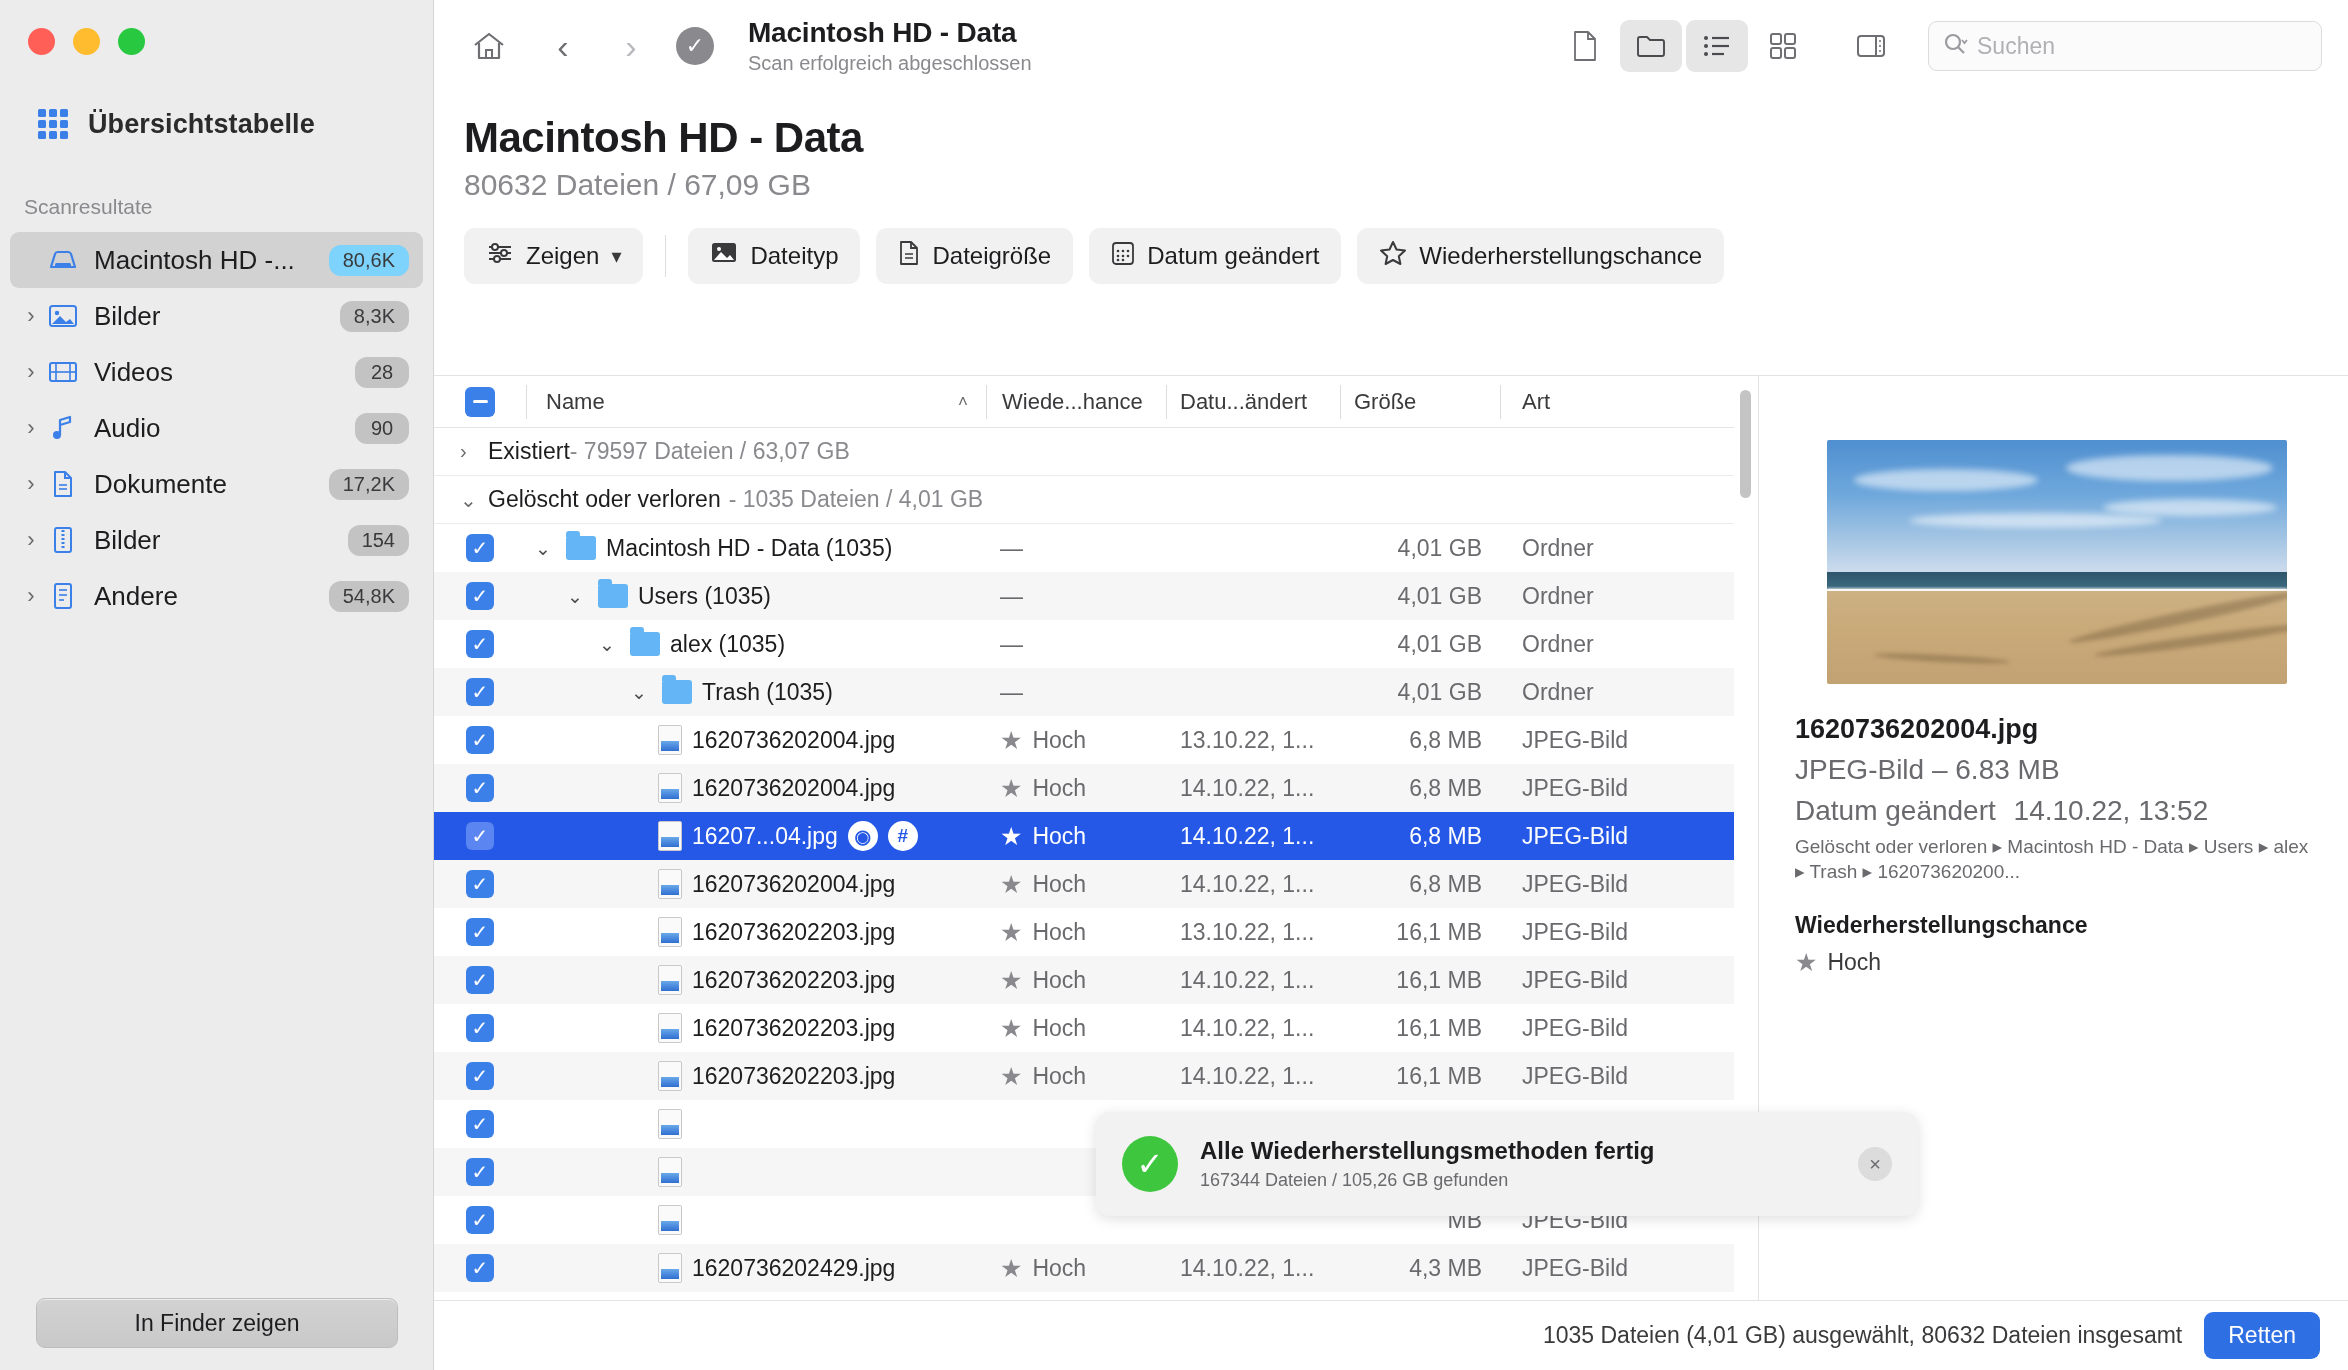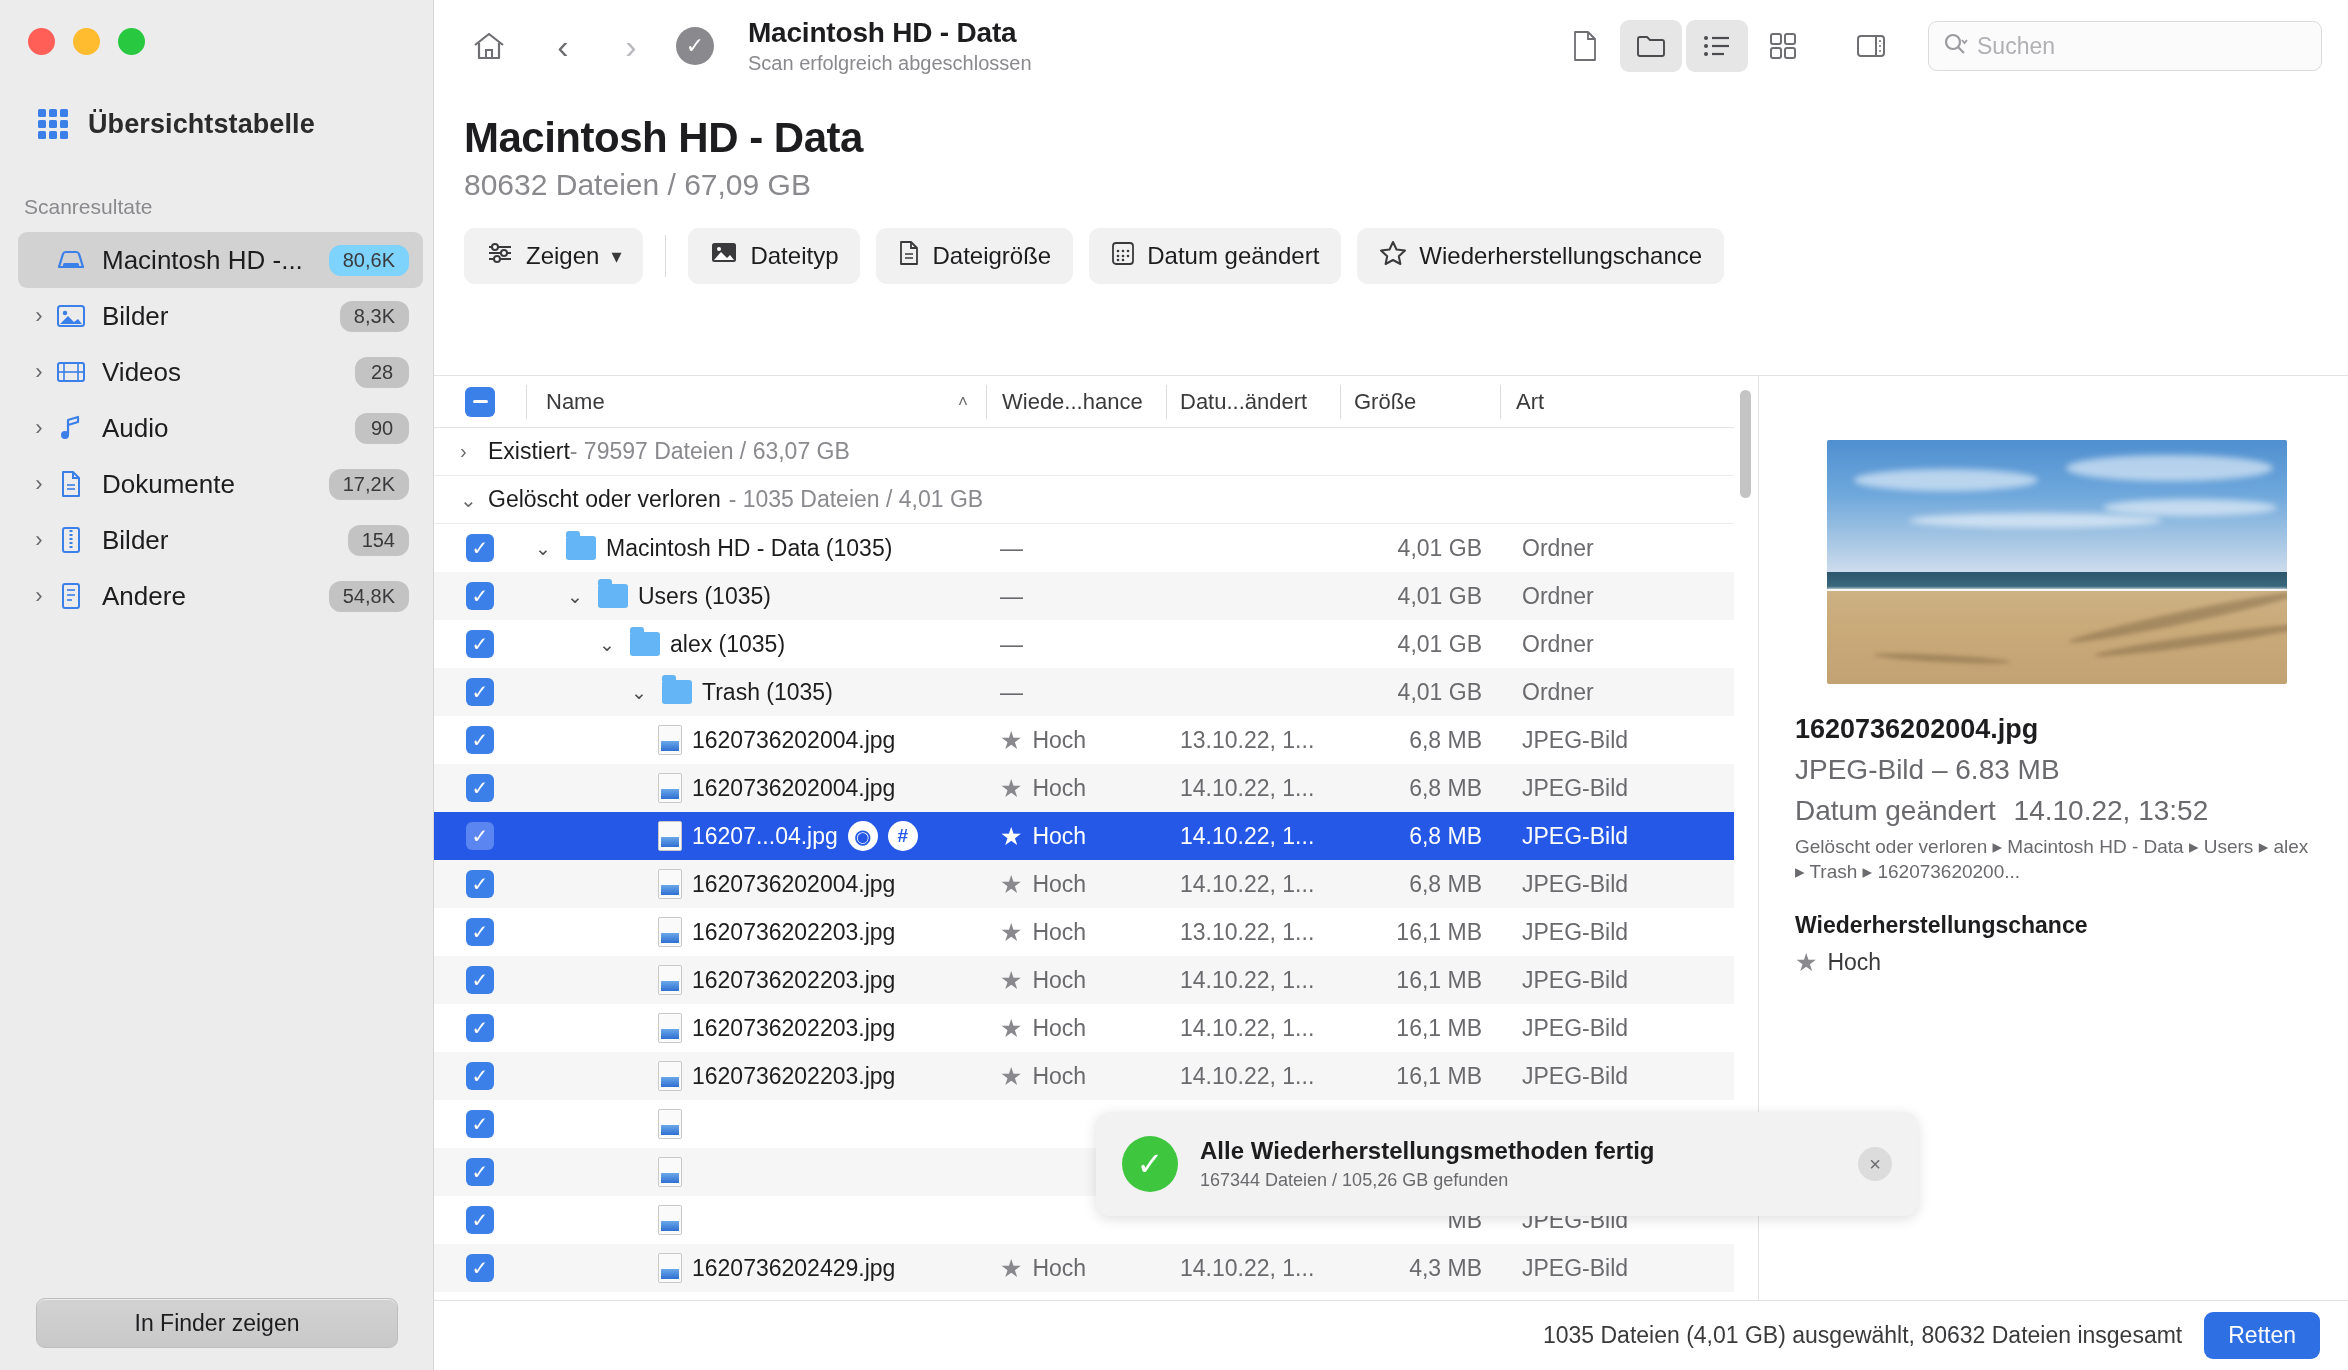--- a/index.html
+++ b/index.html
@@ -44,21 +44,21 @@
     grid-template-rows: repeat(3, 1fr); gap: 3px;
   }
   .grid-icon i { background: #3b7fe8; border-radius: 1.5px; display: block; }
   .overview-label { font-size: 27px; color: #2b2b2b; letter-spacing: .1px; font-weight: bold; }
 
   .section-label {
     position: absolute; top: 195px; left: 24px;
     font-size: 21px; color: #8a8a8e; font-weight: 500;
   }
 
-  .sidelist { position: absolute; top: 232px; left: 18px; right: 10px; }
+  .sidelist { position: absolute; top: 232px; left: 10px; right: 10px; }
   .side-item {
     display: flex; align-items: center;
     height: 56px; padding: 0 14px 0 8px; border-radius: 9px;
     gap: 0;
   }
   .side-item.selected { background: #d2d2d2; }
   .chev {
     width: 26px; flex: 0 0 26px; text-align: center;
     font-size: 22px; color: #6a6a6e; line-height: 1;
   }
@@ -160,21 +160,21 @@
   .master-check {
     width: 30px; height: 30px; border-radius: 6px; background: #3b7fe8;
     display: flex; align-items: center; justify-content: center;
   }
   .master-check i { width: 15px; height: 3px; background: #fff; border-radius: 2px; }
   .th-name { width: 460px; padding-left: 20px; }
   .sort-caret { margin-left: auto; margin-right: 18px; font-size: 17px; color: #6a6a6e; }
   .th-chance { width: 180px; padding-left: 16px; }
   .th-date   { width: 174px; padding-left: 14px; }
   .th-size   { width: 160px; padding-left: 14px; }
-  .th-kind   { flex: 1; padding-left: 16px; }
+  .th-kind   { flex: 1; padding-left: 22px; }
 
   .group-row {
     display: flex; align-items: center; height: 48px;
     border-bottom: 1px solid #ececec;
     padding-left: 26px; font-size: 23px; color: #1d1d1f;
   }
   .group-row .gchev { width: 28px; color: #6a6a6e; font-size: 20px; }
   .group-muted { color: #8a8a8e; }
 
   .row {

